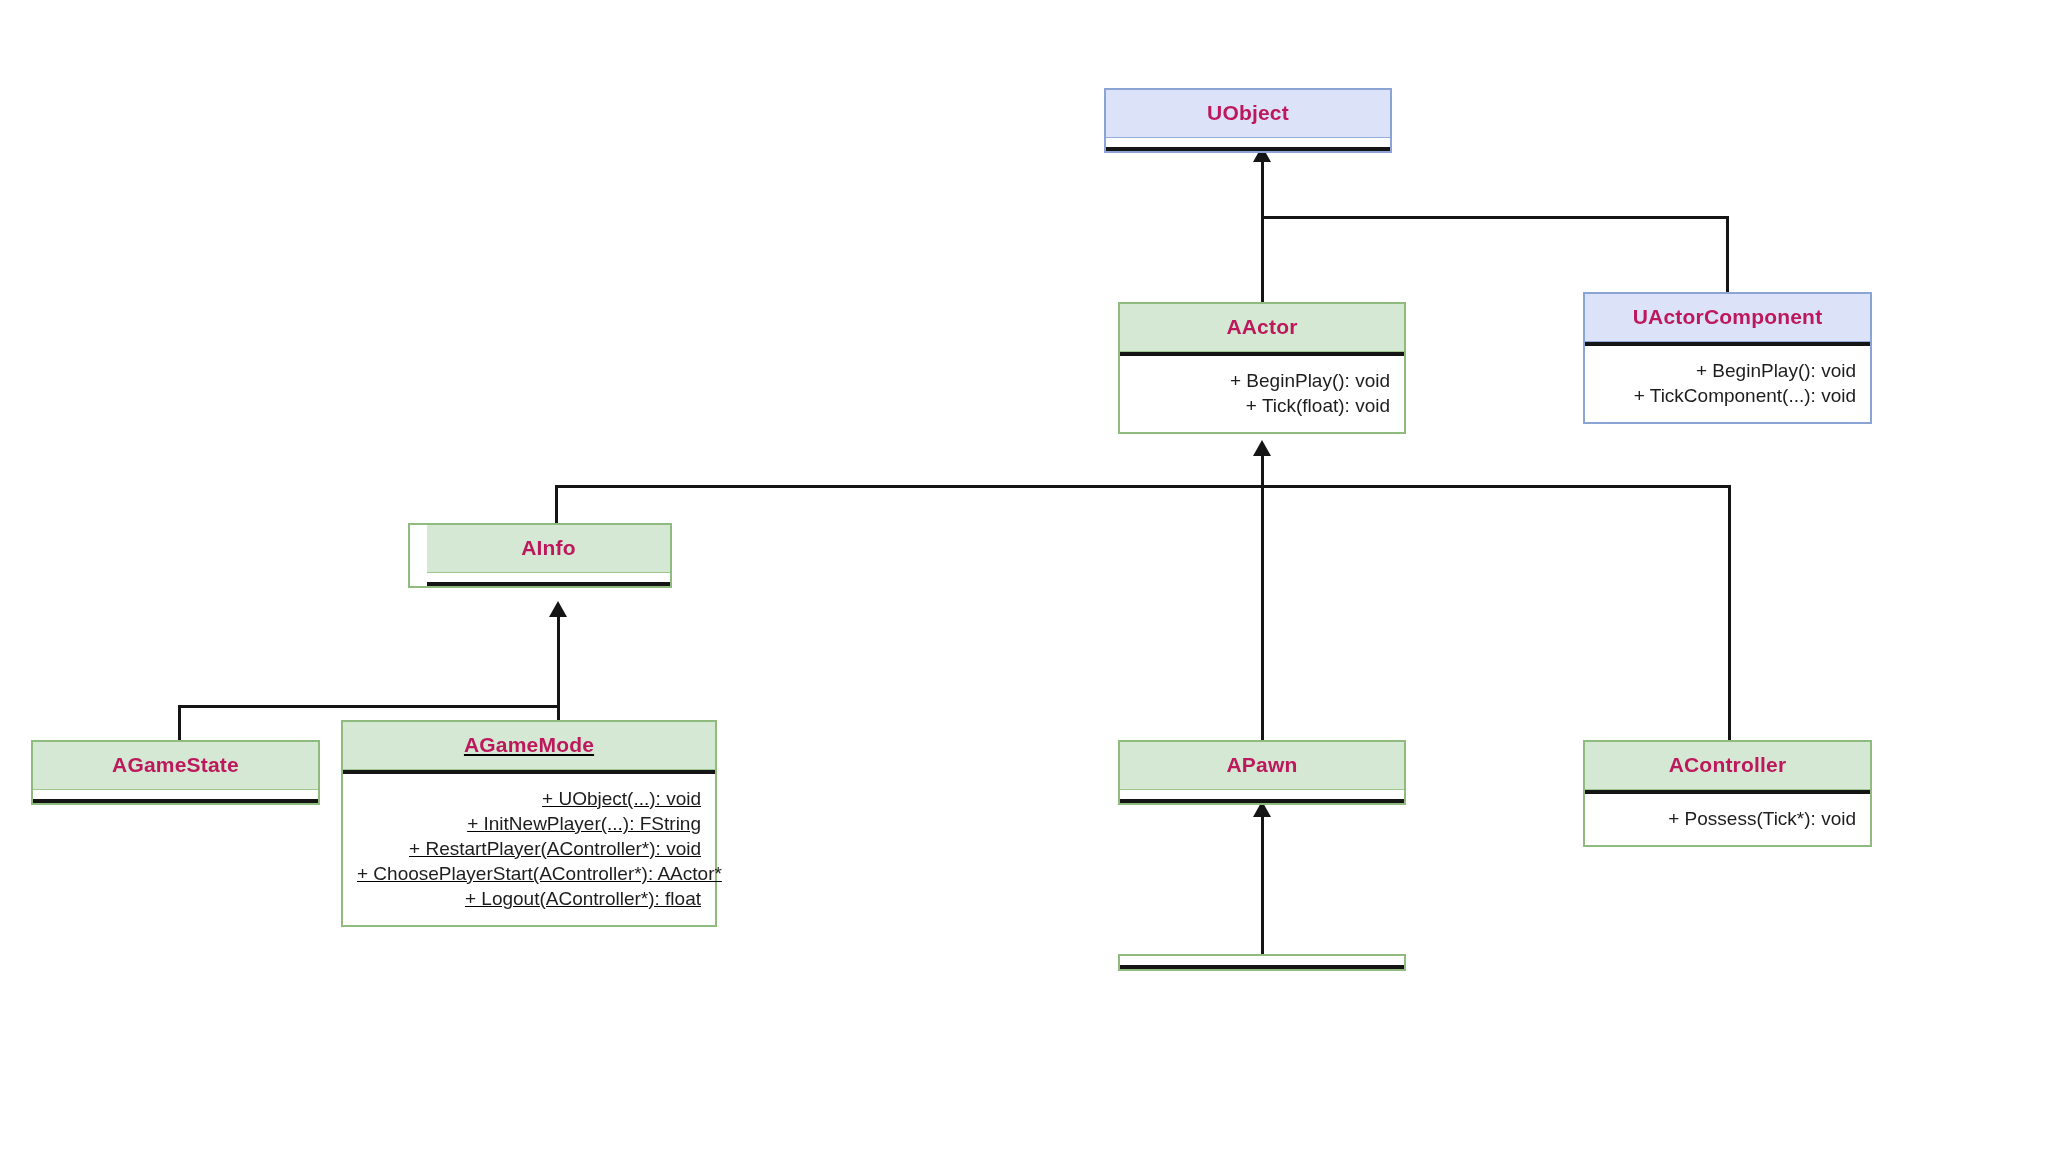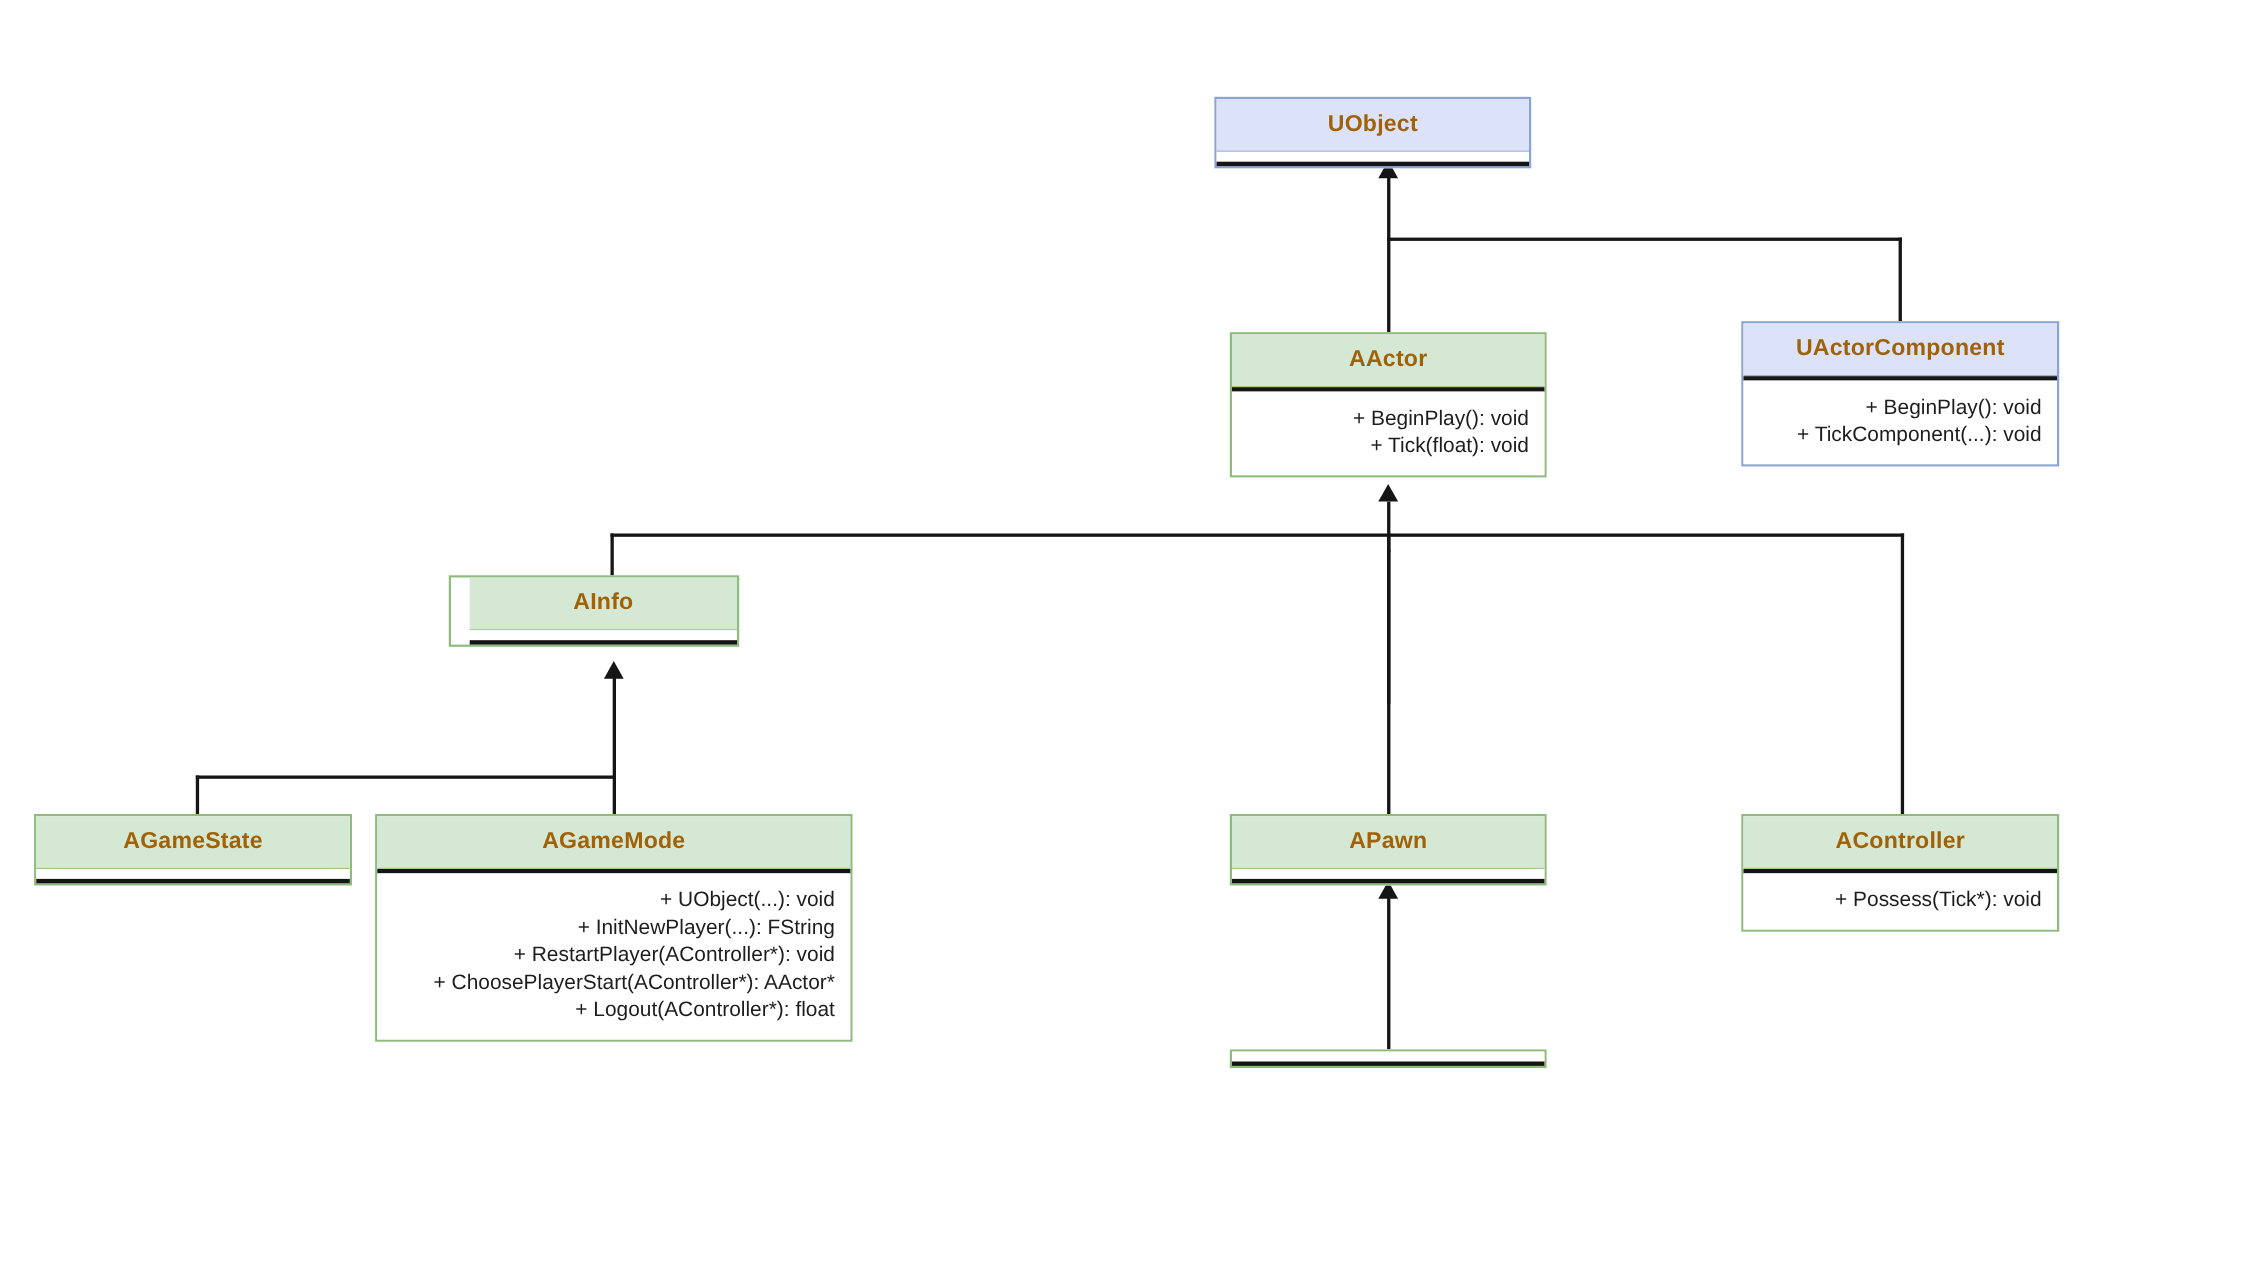--- a/index.html
+++ b/index.html
@@ -20,21 +20,21 @@
     border-right:9px solid transparent;
     border-bottom:16px solid #151515;
   }
 
   
   .umlbox{position:absolute;box-sizing:border-box;background:#ffffff;}
   .umlbox .hdr{
     box-sizing:border-box;
     height:48px;line-height:46px;
     text-align:center;
-    font-size:21px;font-weight:bold;color:#a16207;
+    font-size:21px;font-weight:bold;color:#be185d;
     letter-spacing:.2px;
     white-space:nowrap;
   }
   .umlbox .sep{height:4px;background:#151515;}
   .umlbox .body{
     box-sizing:border-box;
     background:#ffffff;
     padding:12px 14px 14px 14px;
     text-align:right;
   }
@@ -111,21 +111,21 @@
     <div class="body empty"></div>
     <div class="sep"></div>
   </div>
 
   <div class="umlbox green" style="left:31px;top:740px;width:289px;">
     <div class="hdr">AGameState</div>
     <div class="body empty"></div>
     <div class="sep"></div>
   </div>
 
-  <div class="umlbox green" style="left:341px;top:740px;width:434px;">
+  <div class="umlbox green" style="left:341px;top:720px;width:376px;text-decoration:underline;">
     <div class="hdr">AGameMode</div>
     <div class="sep"></div>
     <div class="body">
       <div class="mrow">+ UObject(...): void</div>
       <div class="mrow">+ InitNewPlayer(...): FString</div>
       <div class="mrow">+ RestartPlayer(AController*): void</div>
       <div class="mrow">+ ChoosePlayerStart(AController*): AActor*</div>
       <div class="mrow">+ Logout(AController*): float</div>
     </div>
   </div>

